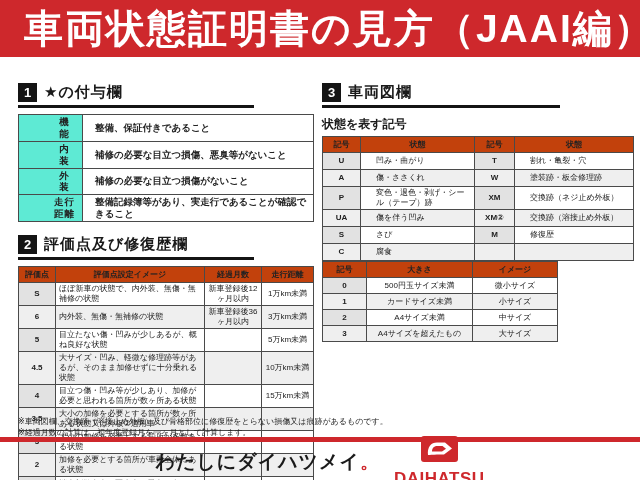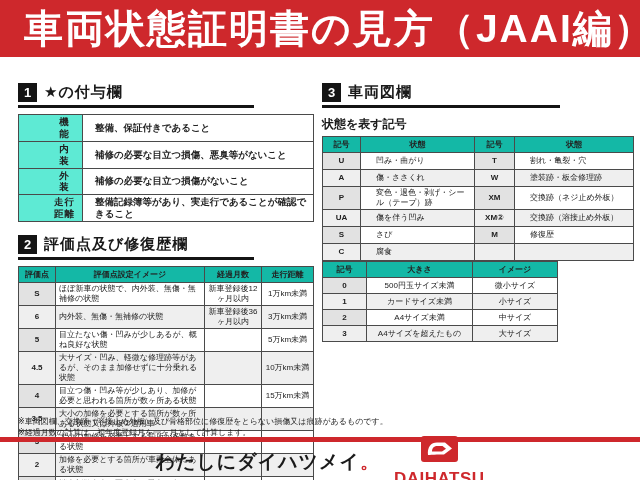--- a/index.html
+++ b/index.html
@@ -25,21 +25,21 @@
   .sec-head.w1{width:236px;}
   .sec-head.w3{width:238px;}
   .badge{width:19px;height:19px;background:#141414;color:#fff;font-size:13px;font-weight:bold;
          display:flex;align-items:center;justify-content:center;flex:0 0 auto;}
   .sec-title{font-size:15px;font-weight:bold;letter-spacing:1px;white-space:nowrap;}
 
   
   table{border-collapse:collapse;table-layout:fixed;width:100%;background:#fff;}
   td,th{border:1px solid #4a4a4a;font-size:8px;line-height:1.25;padding:1px 3px;
         overflow:hidden;color:#222;}
-  th{background:#14b8a6;font-weight:bold;text-align:center;}
+  th{background:#c2410c;font-weight:bold;text-align:center;}
 
   
   .tbl-star{margin-top:6px;}
   .tbl-star td{height:22px;font-size:9.5px;}
   .tbl-star td:first-child{background:#5eead4;text-align:center;font-weight:bold;letter-spacing:1px;padding-left:31px;}
   .tbl-star td:last-child{padding-left:12px;font-weight:bold;margin-top:24px;}
 
   
   .sec2{margin-top:13px;}
   .tbl-eval th{height:13px;}

